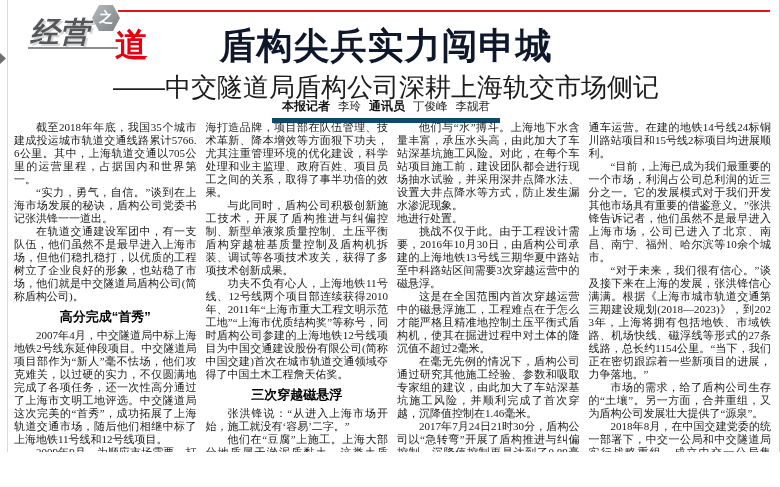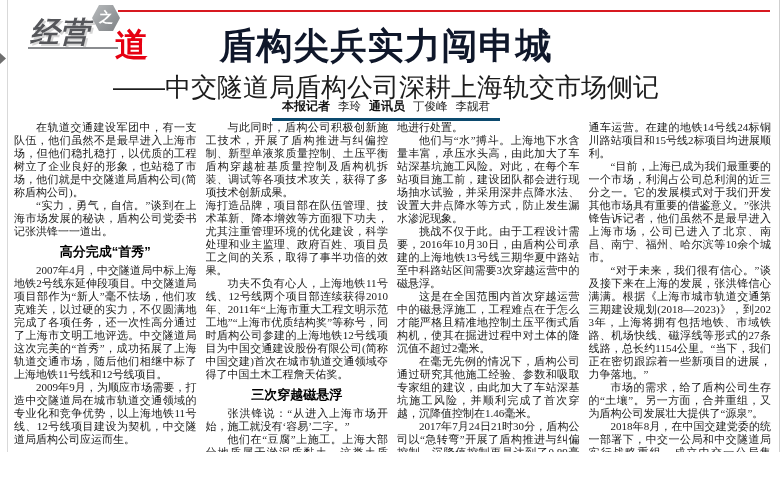--- a/index.html
+++ b/index.html
@@ -28,21 +28,21 @@
 
   .red-rule { position:absolute; left:118px; top:10px; width:652px; height:2px; background:#d71920; }
 
   
   .title { position:absolute; left:0; right:8px; top:22px; text-align:center;
     font-family:"Liberation Sans", sans-serif; font-weight:900; font-size:36px;
     letter-spacing:1px; color:#0f172a; }
   .subtitle { position:absolute; left:0; right:8px; top:70px; text-align:center;
     font-family:"Liberation Sans", sans-serif; font-weight:400; font-size:26px; color:#1c1c1c; }
   .byline-wrap { position:absolute; left:0; right:8px; top:96px; text-align:center; }
-  .byline { display:inline-block; border-bottom:3px solid #0c4a6e; padding:0 6px 3px 6px; }
+  .byline { display:inline-block; border-bottom:5px solid #0c4a6e; padding:0 6px 3px 6px; }
   .byline-role { font-weight:bold; font-size:12px; margin:0 4px; color:#111;
     font-family:"Liberation Sans", sans-serif; }
   .byline-name { font-size:11.5px; margin:0 4px; color:#222; }
 
   
   .body-cols { position:absolute; left:14px; top:121px; width:757px; height:348px;
     display:flex; gap:9px; overflow:hidden; }
   .col { flex:1 1 0; overflow:hidden; }
   .body-p { font-size:11px; line-height:13px; text-align:justify; text-justify:inter-ideograph;
     word-break:break-all; text-indent:2em; color:#1a1a1a; }
@@ -76,37 +76,38 @@
 
   <div class="title">盾构尖兵实力闯申城</div>
   <div class="subtitle">——中交隧道局盾构公司深耕上海轨交市场侧记</div>
 
   <div class="byline-wrap">
     <span class="byline"><span class="byline-role">本报记者</span><span class="byline-name">李玲</span><span class="byline-role">通讯员</span><span class="byline-name">丁俊峰</span><span class="byline-name">李靓君</span></span>
   </div>
 
   <div class="body-cols">
     <div class="col">
+        <p class="body-p">截至2018年年底，我国35个城市建成投运城市轨道交通线路累计5766.6公里。其中，上海轨道交通以705公里的运营里程，占据国内和世界第一。</p>
+        <p class="body-p">“实力，勇气，自信。”谈到在上海市场发展的秘诀，盾构公司党委书记张洪锋一一道出。</p>
         <p class="body-p">在轨道交通建设军团中，有一支队伍，他们虽然不是最早进入上海市场，但他们稳扎稳打，以优质的工程树立了企业良好的形象，也站稳了市场，他们就是中交隧道局盾构公司(简称盾构公司)。</p>
-        <p class="body-p">“实力，勇气，自信。”谈到在上海市场发展的秘诀，盾构公司党委书记张洪锋一一道出。</p>
         <h3 class="col-heading">高分完成“首秀”</h3>
         <p class="body-p">2007年4月，中交隧道局中标上海地铁2号线东延伸段项目。中交隧道局项目部作为“新人”毫不怯场，他们攻克难关，以过硬的实力，不仅圆满地完成了各项任务，还一次性高分通过了上海市文明工地评选。中交隧道局这次完美的“首秀”，成功拓展了上海轨道交通市场，随后他们相继中标了上海地铁11号线和12号线项目。</p>
         <p class="body-p">2009年9月，为顺应市场需要，打造中交隧道局在城市轨道交通领域的专业化和竞争优势，以上海地铁11号线、12号线项目建设为契机，中交隧道局盾构公司应运而生。</p>
       </div>
     <div class="col">
+        <p class="body-p no-indent">海打造品牌，项目部在队伍管理、技术革新、降本增效等方面狠下功夫，尤其注重管理环境的优化建设，科学处理和业主监理、政府百姓、项目员工之间的关系，取得了事半功倍的效果。</p>
         <p class="body-p">与此同时，盾构公司积极创新施工技术，开展了盾构推进与纠偏控制、新型单液浆质量控制、土压平衡盾构穿越桩基质量控制及盾构机拆装、调试等各项技术攻关，获得了多项技术创新成果。</p>
-        <p class="body-p no-indent">海打造品牌，项目部在队伍管理、技术革新、降本增效等方面狠下功夫，尤其注重管理环境的优化建设，科学处理和业主监理、政府百姓、项目员工之间的关系，取得了事半功倍的效果。</p>
         <p class="body-p">功夫不负有心人，上海地铁11号线、12号线两个项目部连续获得2010年、2011年“上海市重大工程文明示范工地”“上海市优质结构奖”等称号，同时盾构公司参建的上海地铁12号线项目为中国交通建设股份有限公司(简称中国交建)首次在城市轨道交通领域夺得了中国土木工程詹天佑奖。</p>
         <h3 class="col-heading">三次穿越磁悬浮</h3>
         <p class="body-p">张洪锋说：“从进入上海市场开始，施工就没有‘容易’二字。”</p>
         <p class="body-p">他们在“豆腐”上施工。上海大部分地质属于淤泥质黏土，这类土质像“豆腐”一样柔软，大大增加了车站地基开挖的难度，易产生管涌、基底隆起等灾害。为此，建设团队加强对推进及穿越区段的重点管理，通过地质补勘、严选方案等措施，因地制宜</p>
       </div>
     <div class="col">
+        <p class="body-p">他们与“水”搏斗。上海地下水含量丰富，承压水头高，由此加大了车站深基坑施工风险。对此，在每个车站项目施工前，建设团队都会进行现场抽水试验，并采用深井点降水法、设置大井点降水等方式，防止发生漏水渗泥现象。</p>
         <p class="body-p no-indent">地进行处置。</p>
-        <p class="body-p">他们与“水”搏斗。上海地下水含量丰富，承压水头高，由此加大了车站深基坑施工风险。对此，在每个车站项目施工前，建设团队都会进行现场抽水试验，并采用深井点降水法、设置大井点降水等方式，防止发生漏水渗泥现象。</p>
         <p class="body-p">挑战不仅于此。由于工程设计需要，2016年10月30日，由盾构公司承建的上海地铁13号线三期华夏中路站至中科路站区间需要3次穿越运营中的磁悬浮。</p>
         <p class="body-p">这是在全国范围内首次穿越运营中的磁悬浮施工，工程难点在于怎么才能严格且精准地控制土压平衡式盾构机，使其在掘进过程中对土体的隆沉值不超过2毫米。</p>
         <p class="body-p">在毫无先例的情况下，盾构公司通过研究其他施工经验、参数和吸取专家组的建议，由此加大了车站深基坑施工风险，并顺利完成了首次穿越，沉降值控制在1.46毫米。</p>
         <p class="body-p">2017年7月24日21时30分，盾构公司以“急转弯”开展了盾构推进与纠偏控制，沉降值控制更是达到了0.89毫米，在上海市场达到了领先水准。</p>
       </div>
     <div class="col">
         <p class="body-p no-indent">通车运营。在建的地铁14号线24标铜川路站项目和15号线2标项目均进展顺利。</p>
         <p class="body-p">“目前，上海已成为我们最重要的一个市场，利润占公司总利润的近三分之一。它的发展模式对于我们开发其他市场具有重要的借鉴意义。”张洪锋告诉记者，他们虽然不是最早进入上海市场，公司已进入了北京、南昌、南宁、福州、哈尔滨等10余个城市。</p>
         <p class="body-p">“对于未来，我们很有信心。”谈及接下来在上海的发展，张洪锋信心满满。根据《上海市城市轨道交通第三期建设规划(2018—2023)》，到2023年，上海将拥有包括地铁、市域铁路、机场快线、磁浮线等形式的27条线路，总长约1154公里。“当下，我们正在密切跟踪着一些新项目的进展，力争落地。”</p>
         <p class="body-p">市场的需求，给了盾构公司生存的“土壤”。另一方面，合并重组，又为盾构公司发展壮大提供了“源泉”。</p>

